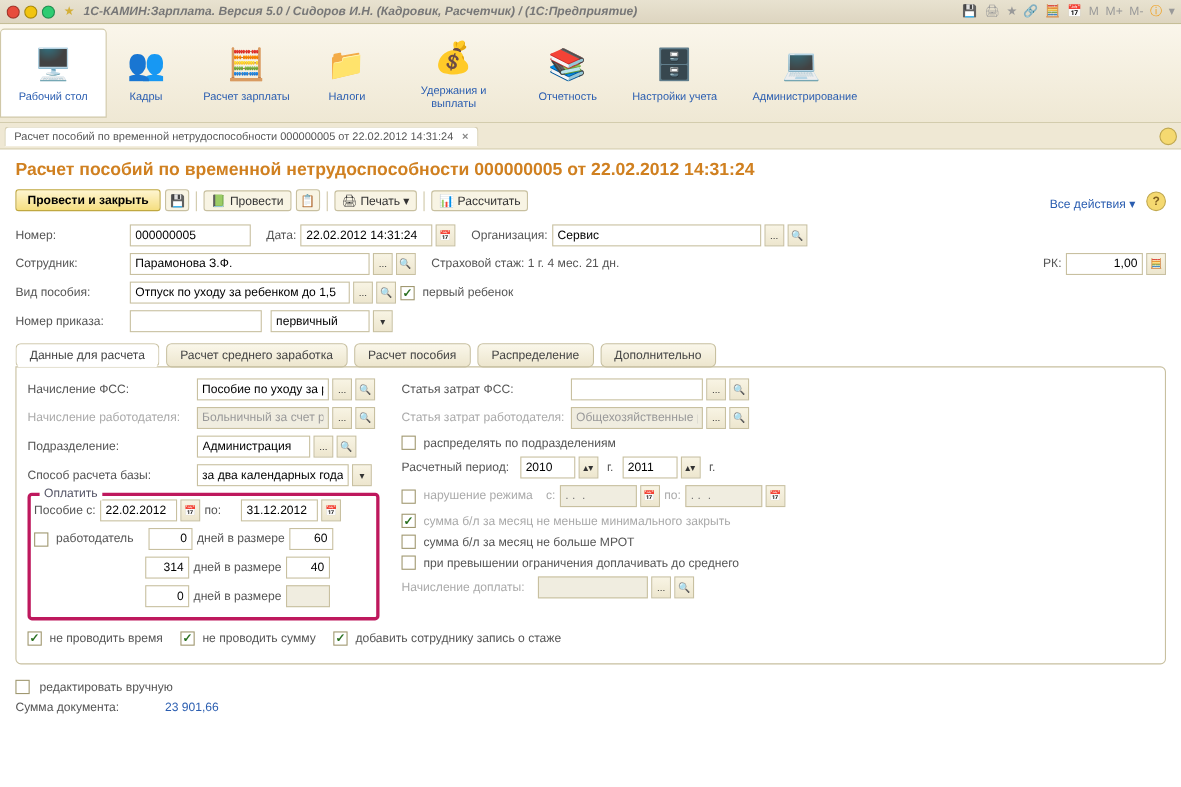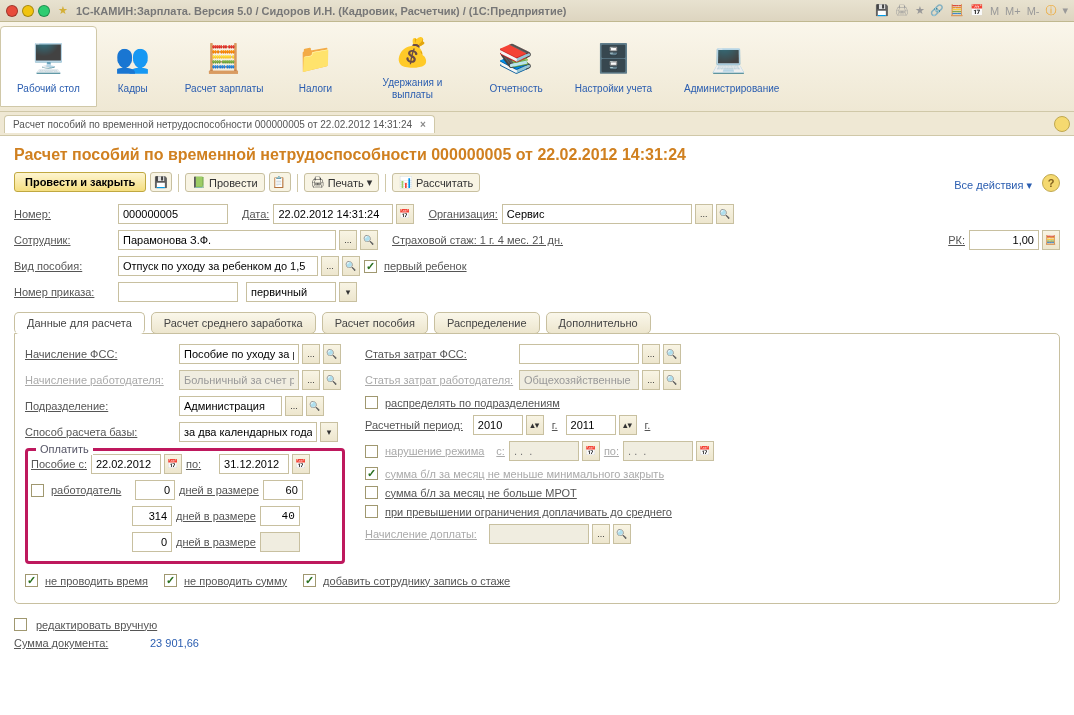--- a/index.html
+++ b/index.html
@@ -4,21 +4,21 @@
 <style>
 * { box-sizing: border-box; margin: 0; padding: 0; font-family: Arial, sans-serif; }
 body { background: #f5f0e0; font-size: 11px; color: #333; width: 1074px; height: 715px; overflow: hidden; }
 
 .titlebar { height: 22px; background: linear-gradient(#e8e2d0, #ddd5c0); display: flex; align-items: center; padding: 0 6px; border-bottom: 1px solid #c0b890; }
 .titlebar .win-btns { display: flex; gap: 4px; margin-right: 8px; }
 .win-btn { width: 12px; height: 12px; border-radius: 50%; border: 1px solid rgba(0,0,0,0.3); }
 .win-close { background: #e74c3c; }
 .win-min { background: #f1c40f; }
 .win-max { background: #2ecc71; }
-.titlebar .title-text { color: #777; font-weight: bold; }
+.titlebar .title-text { color: #777; font-weight: bold; font-style: italic; }
 .titlebar .right-icons { margin-left: auto; display: flex; gap: 6px; align-items: center; color: #999; }
 .titlebar .right-icons span { cursor: pointer; }
 
 .toolbar-main { height: 90px; background: linear-gradient(#faf6eb, #efe8d4); border-bottom: 1px solid #d0c8a8; display: flex; padding: 4px 0; }
 .tb-item { display: flex; flex-direction: column; align-items: center; justify-content: center; padding: 4px 16px; text-align: center; cursor: pointer; }
 .tb-item.active { background: #fff; border: 1px solid #d0c8a8; border-radius: 4px 4px 0 0; }
 .tb-icon { width: 40px; height: 40px; margin-bottom: 4px; display: flex; align-items: center; justify-content: center; font-size: 28px; }
 .tb-label { color: #2a5db0; font-size: 10px; line-height: 12px; max-width: 90px; }
 
 .tab-strip { height: 24px; background: #efe8d4; display: flex; align-items: center; padding: 0 4px; border-bottom: 1px solid #d0c8a8; }
@@ -31,21 +31,21 @@
 
 .action-bar { display: flex; align-items: flex-end; gap: 4px; margin-bottom: 12px; }
 .btn-yellow { background: linear-gradient(#fef5d0, #f5de80); border: 1px solid #c0a840; border-radius: 3px; padding: 3px 10px; font-size: 11px; cursor: pointer; font-weight: bold; }
 .btn-icon { width: 22px; height: 20px; border: 1px solid #c8c0a0; background: #f8f4e4; border-radius: 3px; display: flex; align-items: center; justify-content: center; cursor: pointer; font-size: 11px; }
 .btn-text { border: 1px solid #c8c0a0; background: #f8f4e4; border-radius: 3px; padding: 2px 6px; cursor: pointer; display: flex; align-items: center; gap: 3px; font-size: 11px; }
 .sep { width: 1px; height: 18px; background: #d0c8a8; margin: 0 2px; }
 .all-actions { margin-left: auto; color: #2a5db0; cursor: pointer; font-size: 11px; }
 .help-icon { width: 18px; height: 18px; border-radius: 50%; background: #f5d970; border: 1px solid #c0a850; display: flex; align-items: center; justify-content: center; color: #806020; font-weight: bold; cursor: pointer; margin-left: 6px; }
 
 .form-row { display: flex; align-items: center; margin-bottom: 6px; gap: 4px; }
-.lbl { color: #555; font-size: 11px; text-decoration: underline; }
+.lbl { color: #555; font-size: 11px; }
 .lbl.disabled { color: #aaa; }
 .inp { border: 1px solid #c8c0a0; background: #fff; height: 20px; padding: 0 4px; font-size: 11px; }
 .inp.disabled { background: #f0ede0; color: #999; }
 .inp-btn { width: 18px; height: 20px; border: 1px solid #c8c0a0; background: linear-gradient(#f8f4e4, #ede6ce); display: flex; align-items: center; justify-content: center; cursor: pointer; font-size: 9px; margin-left: -1px; }
 .chk { width: 13px; height: 13px; border: 1px solid #a09870; background: #fff; display: inline-flex; align-items: center; justify-content: center; vertical-align: middle; margin-right: 3px; }
 .chk.checked::after { content: "✓"; color: #2a7020; font-size: 11px; font-weight: bold; }
 
 .inner-tabs { display: flex; gap: 6px; margin-top: 10px; }
 .inner-tab { border: 1px solid #c8c0a0; border-radius: 5px; padding: 4px 12px; background: linear-gradient(#faf7ea, #ede6ce); cursor: pointer; font-size: 11px; color: #444; }
 .inner-tab.active { background: #fff; border-bottom-color: #fff; }
@@ -247,21 +247,21 @@
             <span class="chk"></span>
             <span class="lbl" style="width:80px">работодатель</span>
             <input class="inp" style="width: 40px; text-align: right;" value="0">
             <span class="lbl">дней в размере</span>
             <input class="inp" style="width: 40px; text-align: right;" value="60">
           </div>
           <div class="form-row">
             <span style="width:97px"></span>
             <input class="inp" style="width: 40px; text-align: right;" value="314">
             <span class="lbl">дней в размере</span>
-            <input class="inp" style="width: 40px; text-align: right; font-family: Liberation Mono, monospace;" value="40">
+            <input class="inp" style="width: 40px; text-align: right;" value="40">
           </div>
           <div class="form-row">
             <span style="width:97px"></span>
             <input class="inp" style="width: 40px; text-align: right;" value="0">
             <span class="lbl">дней в размере</span>
             <input class="inp disabled" style="width: 40px;">
           </div>
         </div>
       </div>
 

